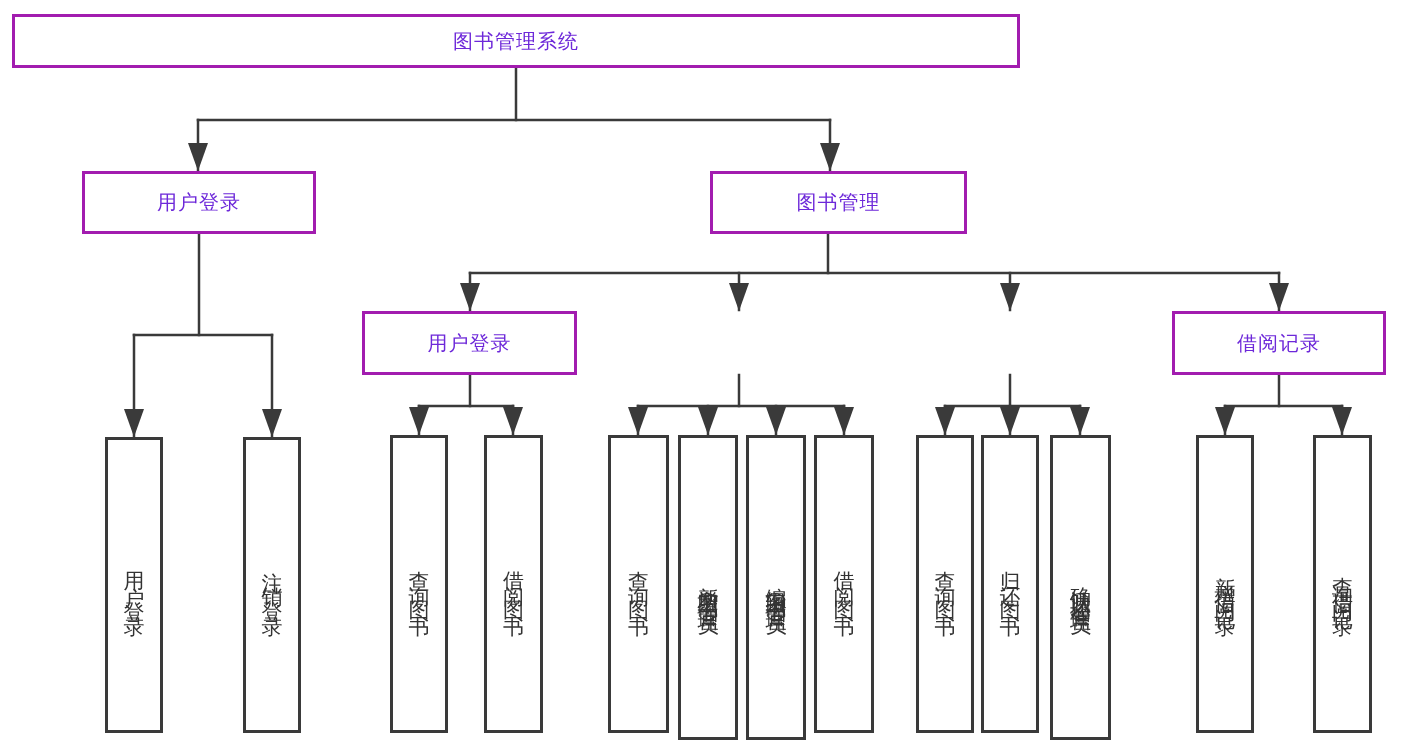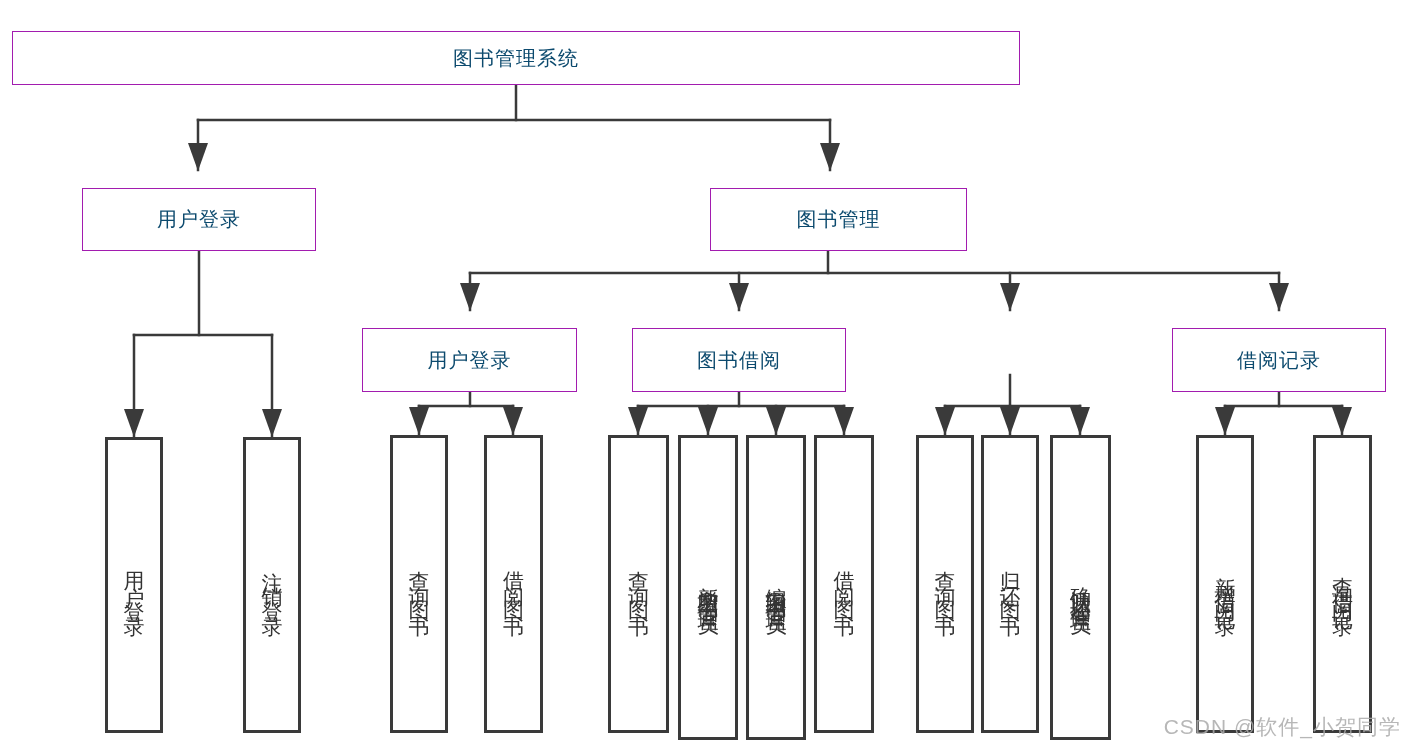--- a/index.html
+++ b/index.html
@@ -7,27 +7,26 @@
     position:relative;
     width:1405px;height:747px;
     background:#ffffff;
     font-family:"Liberation Sans","DejaVu Sans",sans-serif;
     overflow:hidden;
   }
   #connectors{position:absolute;left:0;top:0;z-index:0;}
   .hbox{
     position:absolute;
     box-sizing:border-box;
-    border:1px solid #a21caf;
+    border:3px solid #a21caf;
     background:#ffffff;
     display:flex;align-items:center;justify-content:center;
-    font-size:20px;color:#0c4a6e;
+    font-size:20px;color:#6d28d9;
     letter-spacing:1px;
     z-index:1;
-    margin-top:17px;
   }
   .vbox{
     position:absolute;
     box-sizing:border-box;
     border:3px solid #3a3a3a;
     background:#ffffff;
     display:flex;align-items:center;justify-content:center;
     writing-mode:vertical-rl;
     font-size:21px;color:#333333;
     z-index:1;
@@ -99,36 +98,34 @@
       <line x1="1342" y1="406" x2="1342" y2="434" marker-end="url(#arrow)"></line>
     </g>
   </svg>
 
   <div class="hbox" style="left:12px;top:14px;width:1008px;height:54px">图书管理系统</div>
 
   <div class="hbox" style="left:82px;top:171px;width:234px;height:63px">用户登录</div>
   <div class="hbox" style="left:710px;top:171px;width:257px;height:63px">图书管理</div>
 
   <div class="hbox" style="left:362px;top:311px;width:215px;height:64px">用户登录</div>
-  <div class="hbox" style="left:632px;top:311px;width:214px;height:64px">图书借阅</div>
   <div class="hbox" style="left:1172px;top:311px;width:214px;height:64px">借阅记录</div>
 
   <div class="vbox sp-short" style="left:105px;top:437px;width:58px;height:296px">用户登录</div>
   <div class="vbox sp-short" style="left:243px;top:437px;width:58px;height:296px">注销登录</div>
 
   <div class="vbox sp-short" style="left:390px;top:435px;width:58px;height:298px">查询图书</div>
   <div class="vbox sp-short" style="left:484px;top:435px;width:59px;height:298px">借阅图书</div>
 
   <div class="vbox sp-short" style="left:608px;top:435px;width:61px;height:298px">查询图书</div>
   <div class="vbox sp-long" style="left:678px;top:435px;width:60px;height:305px">新增图书（管理员）</div>
   <div class="vbox sp-long" style="left:746px;top:435px;width:60px;height:305px">编辑图书（管理员）</div>
   <div class="vbox sp-short" style="left:814px;top:435px;width:60px;height:298px">借阅图书</div>
 
   <div class="vbox sp-short" style="left:916px;top:435px;width:58px;height:298px">查询图书</div>
   <div class="vbox sp-short" style="left:981px;top:435px;width:58px;height:298px">归还图书</div>
   <div class="vbox sp-long" style="left:1050px;top:435px;width:61px;height:305px">确认归还（管理员）</div>
 
   <div class="vbox sp-med" style="left:1196px;top:435px;width:58px;height:298px">新增借阅记录</div>
   <div class="vbox sp-med" style="left:1313px;top:435px;width:59px;height:298px">查询借阅记录</div>
 
-  <div id="watermark">CSDN @软件_小贺同学</div>
 
 </div>
 
 </body></html>

